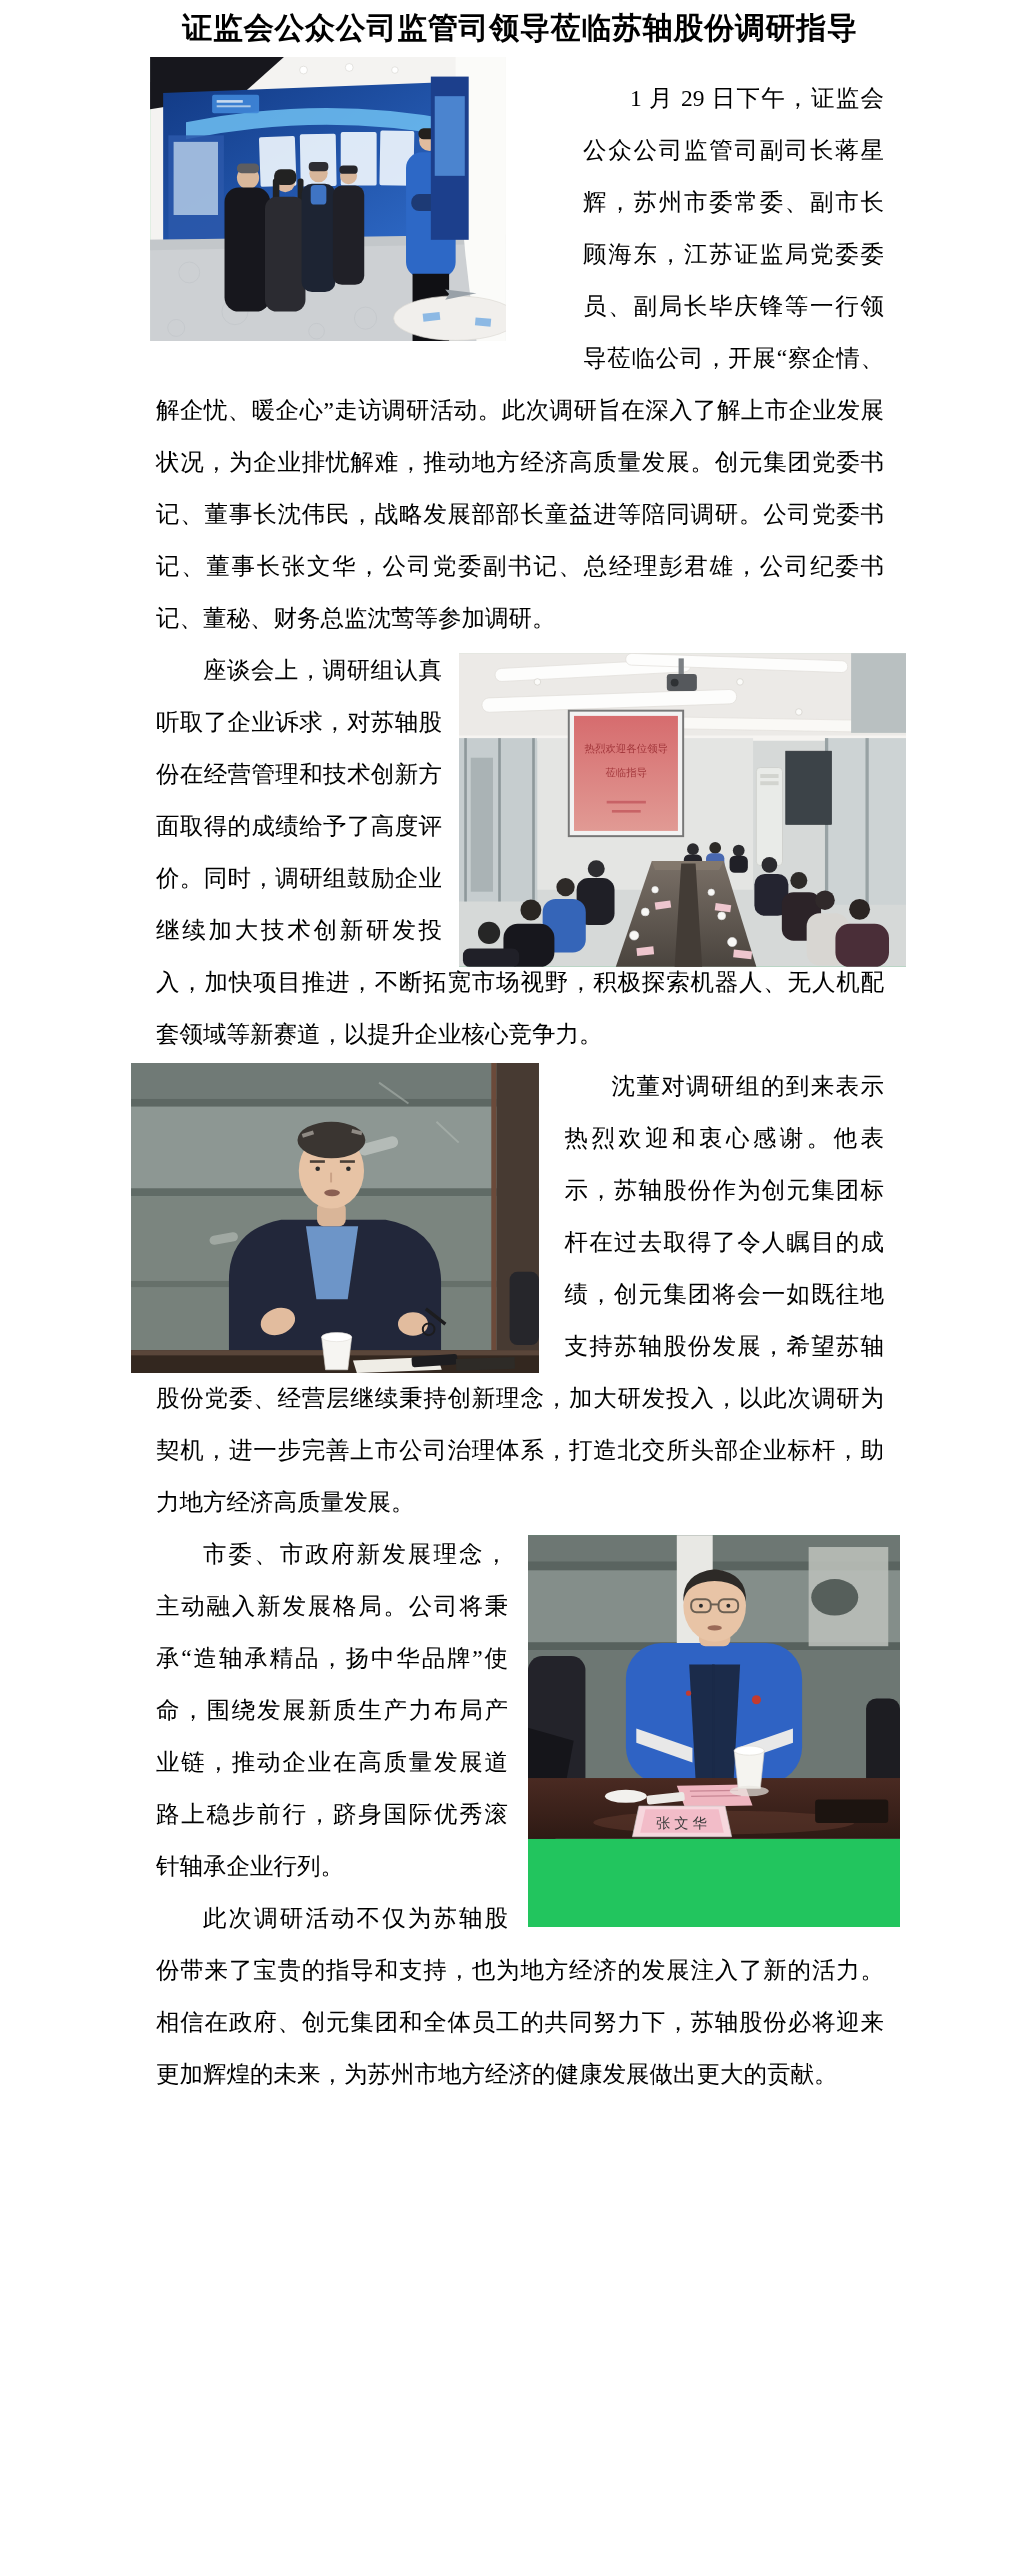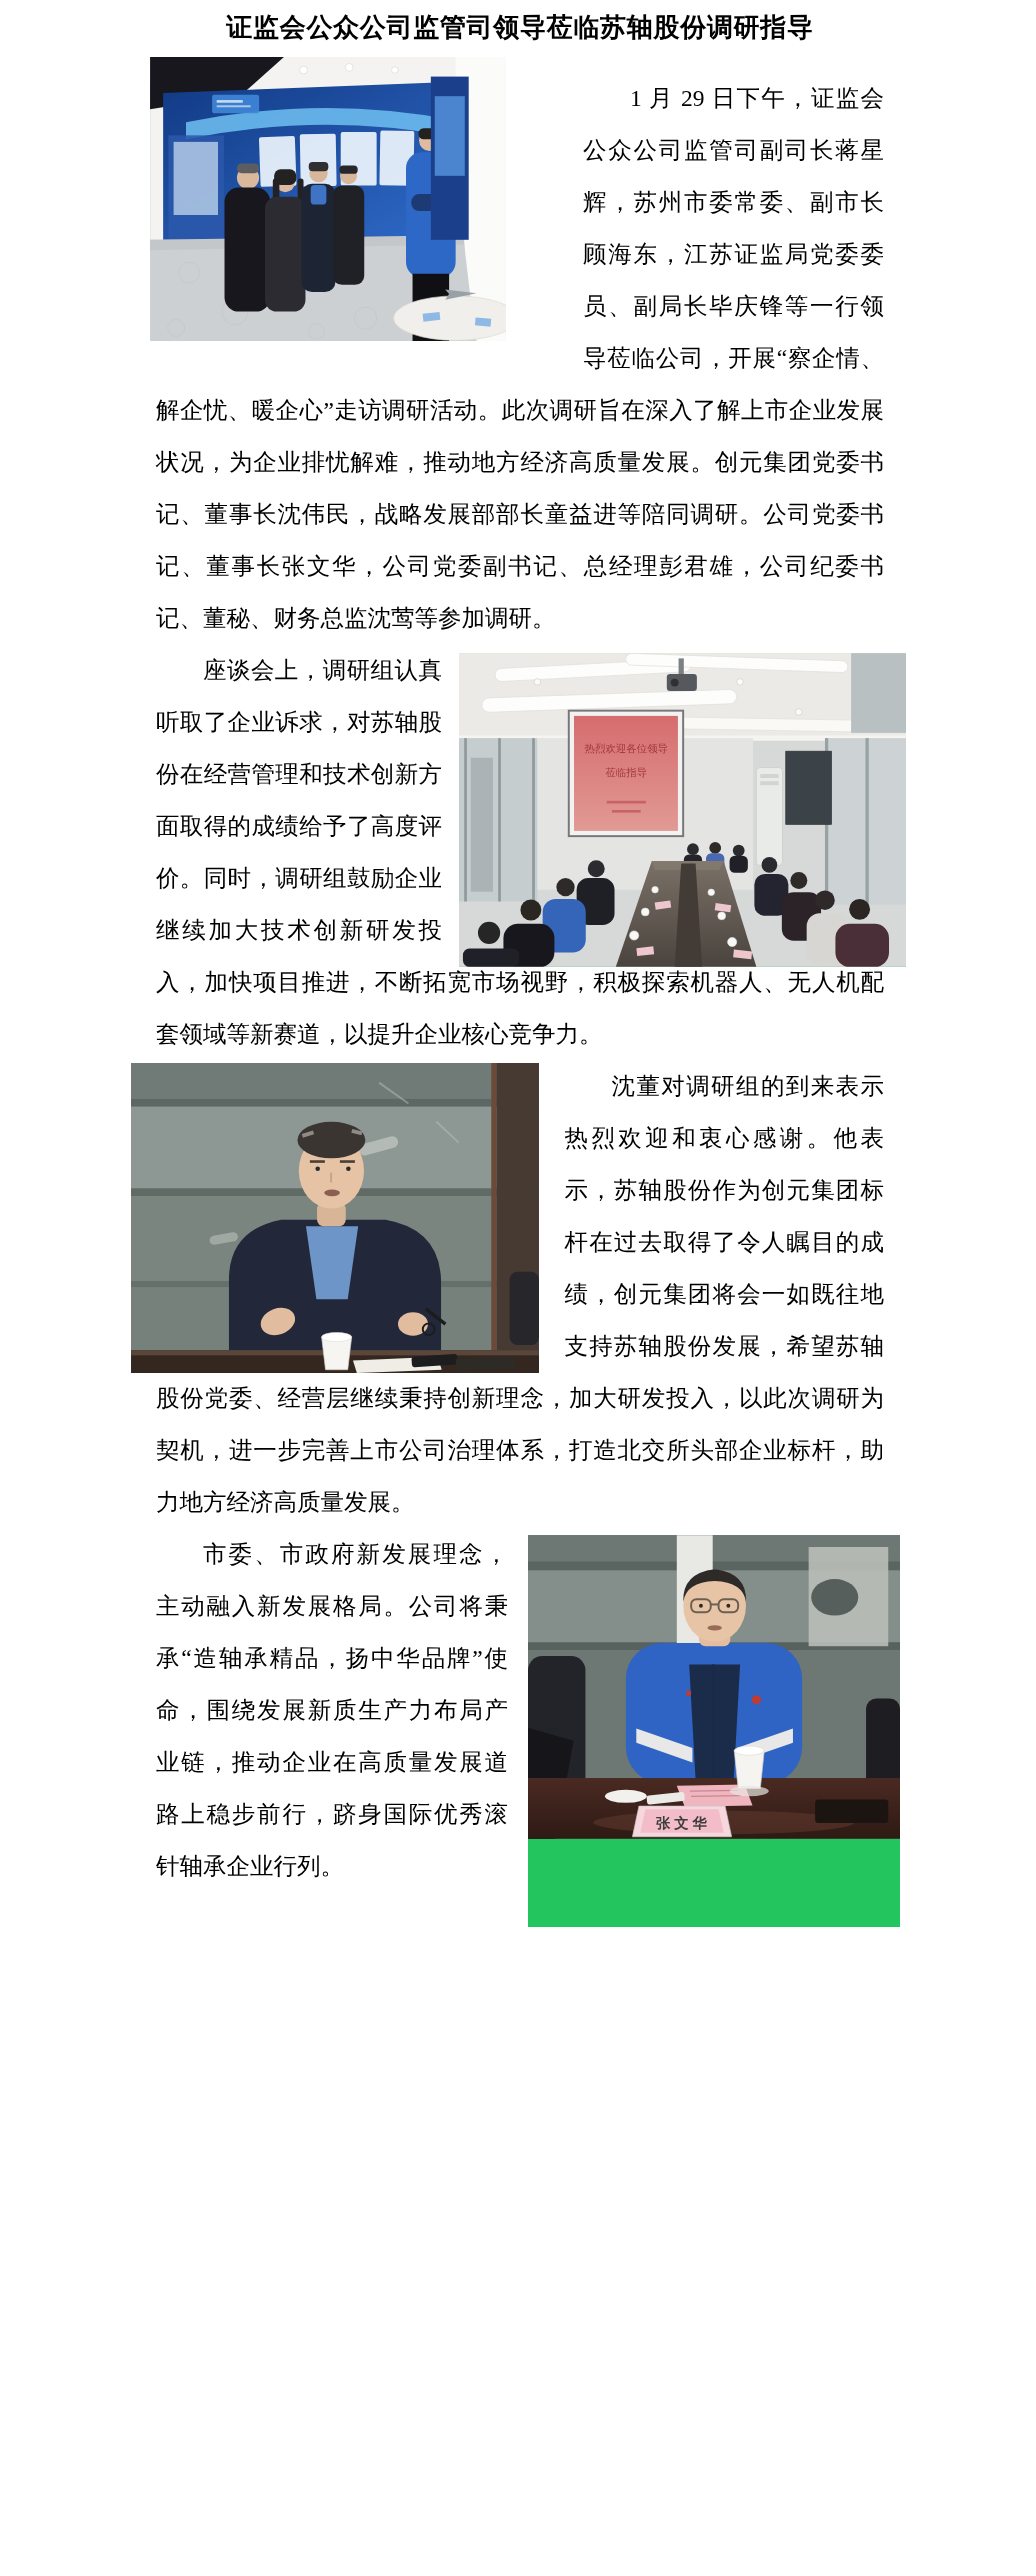--- a/index.html
+++ b/index.html
@@ -11,41 +11,41 @@
     background: #ffffff;
     overflow: hidden;
     font-family: "Liberation Serif", "DejaVu Serif", serif;
     color: #000;
   }
   .content {
     margin: 0 153px 0 156px; 
   }
   h1.title {
     margin: 9.1px 0 26px 0;
-    font-size: 26px;
+    font-size: 30px;
     line-height: 37px;
     font-weight: bold;
     text-align: center;
     letter-spacing: 0.7px;
   }
   p.para {
     margin: 0;
     font-size: 23.5px;
     line-height: 52px;
     text-align: justify;
     text-indent: 47px;
     letter-spacing: 0;
   }
   
   .ph { display: block; }
   .ph svg { display: block; }
   .ph1 { float: left;  width: 356px; height: 284px; margin: -15px 77px 13px -5.9px; }
   .ph2 { float: right; width: 447px; height: 314px; margin: 8.5px -22px -39px 17px; }
   .ph3 { float: left;  width: 408px; height: 310px; margin: 3.3px 26px -26px -25.5px; }
-  .ph4 { float: right; width: 372px; height: 392px; margin: 6.5px -15.7px -26px 19.6px; font-weight: bold; }
+  .ph4 { float: right; width: 372px; height: 392px; margin: 6.5px -15.7px -26px 19.6px; }
   .photo-frame { background: #22c55e; }
 </style>
 </head>
 <body>
 
 <div class="page">
   <div class="content">
 
     <h1 class="title">证监会公众公司监管司领导莅临苏轴股份调研指导</h1>
 
@@ -371,16 +371,17 @@
           <g>
             <polygon points="170,415 302,415 312,462 160,462" fill="#f6d7dd" stroke="#c9c9c9"></polygon>
             <polygon points="180,420 292,420 300,456 172,456" fill="#f2bcc8"></polygon>
             <text x="238" y="448" text-anchor="middle" font-size="22" fill="#3d3d3d" letter-spacing="6">张文华</text>
           </g>
           <rect x="440" y="405" width="112" height="36" rx="5" fill="#1c1410"></rect>
         </svg>
       </span><span>市委、市政府新发展理念，主动融入新发展格局。公司将秉承“造轴承精品，扬中华品牌”使命，围绕发展新质生产力布局产业链，推动企业在高质量发展道路上稳步前行，跻身国际优秀滚针轴承企业行列。</span>
     </p>
 
+    <p class="para"><span>此次调研活动不仅为苏轴股份带来了宝贵的指导和支持，也为地方经济的发展注入了新的活力。相信在政府、创元集团和全体员工的共同努力下，苏轴股份必将迎来更加辉煌的未来，为苏州市地方经济的健康发展做出更大的贡献。</span></p>
 
   </div>
 </div>
 
 
 </body></html>

